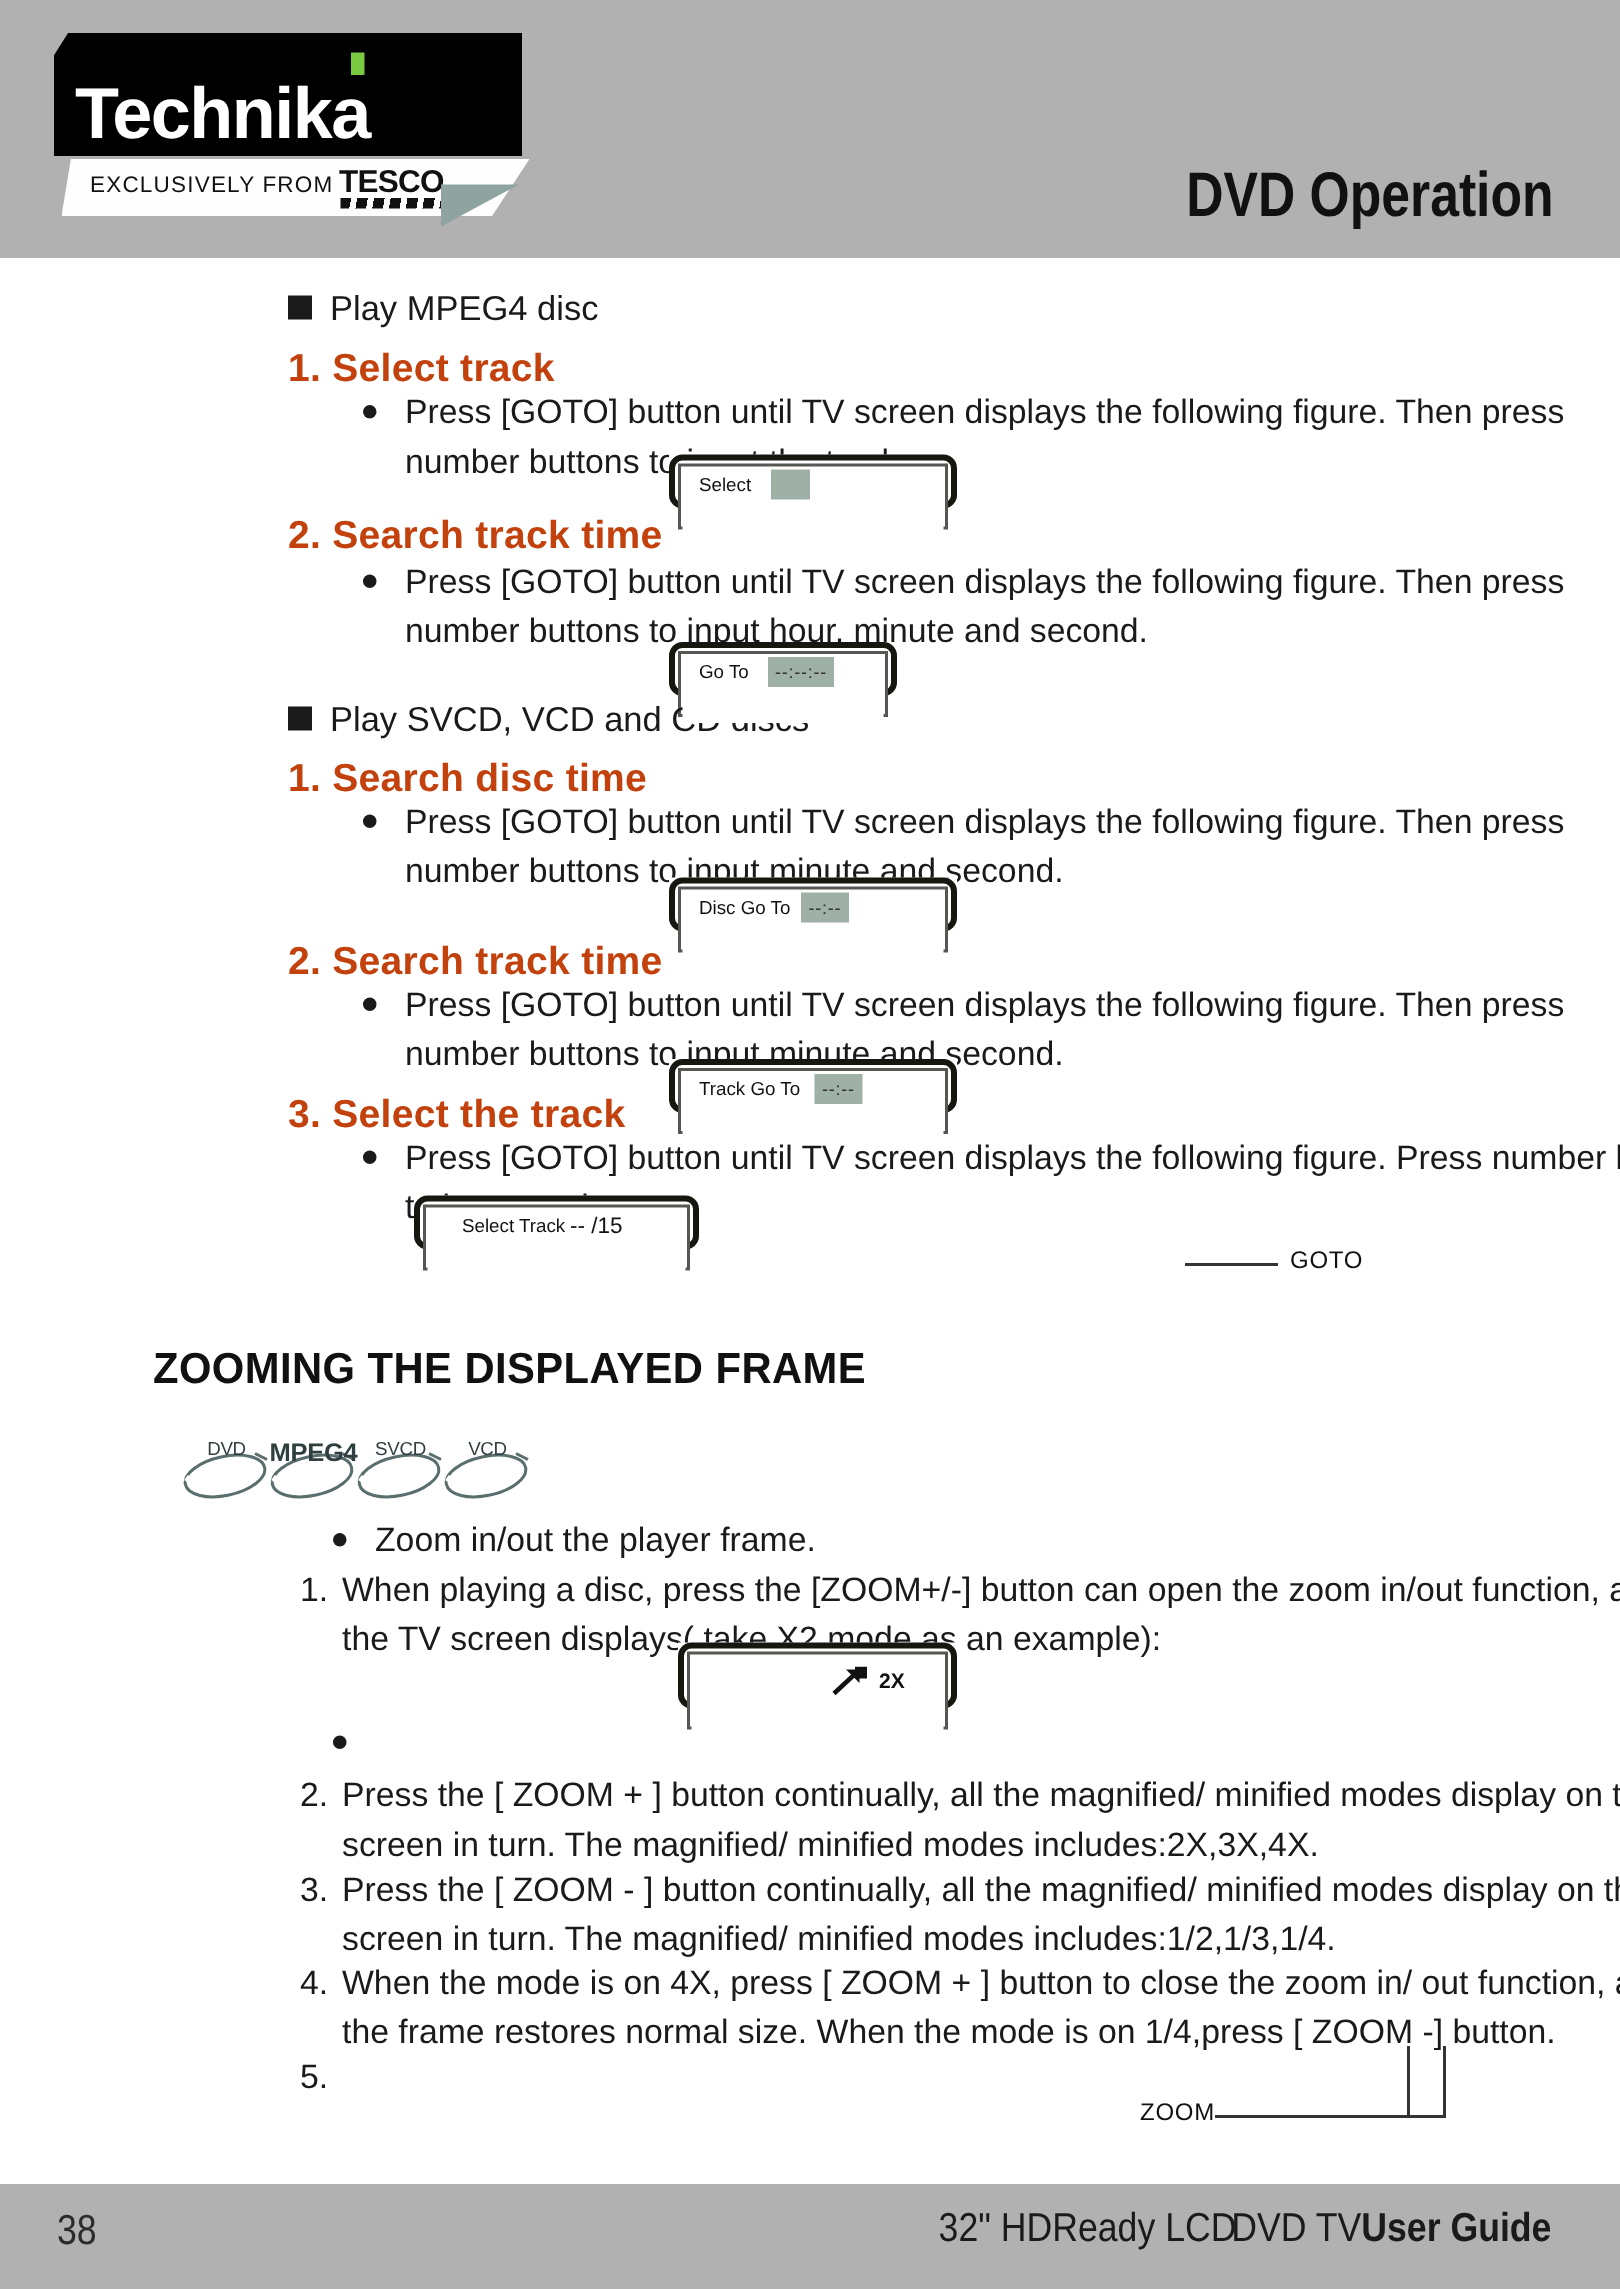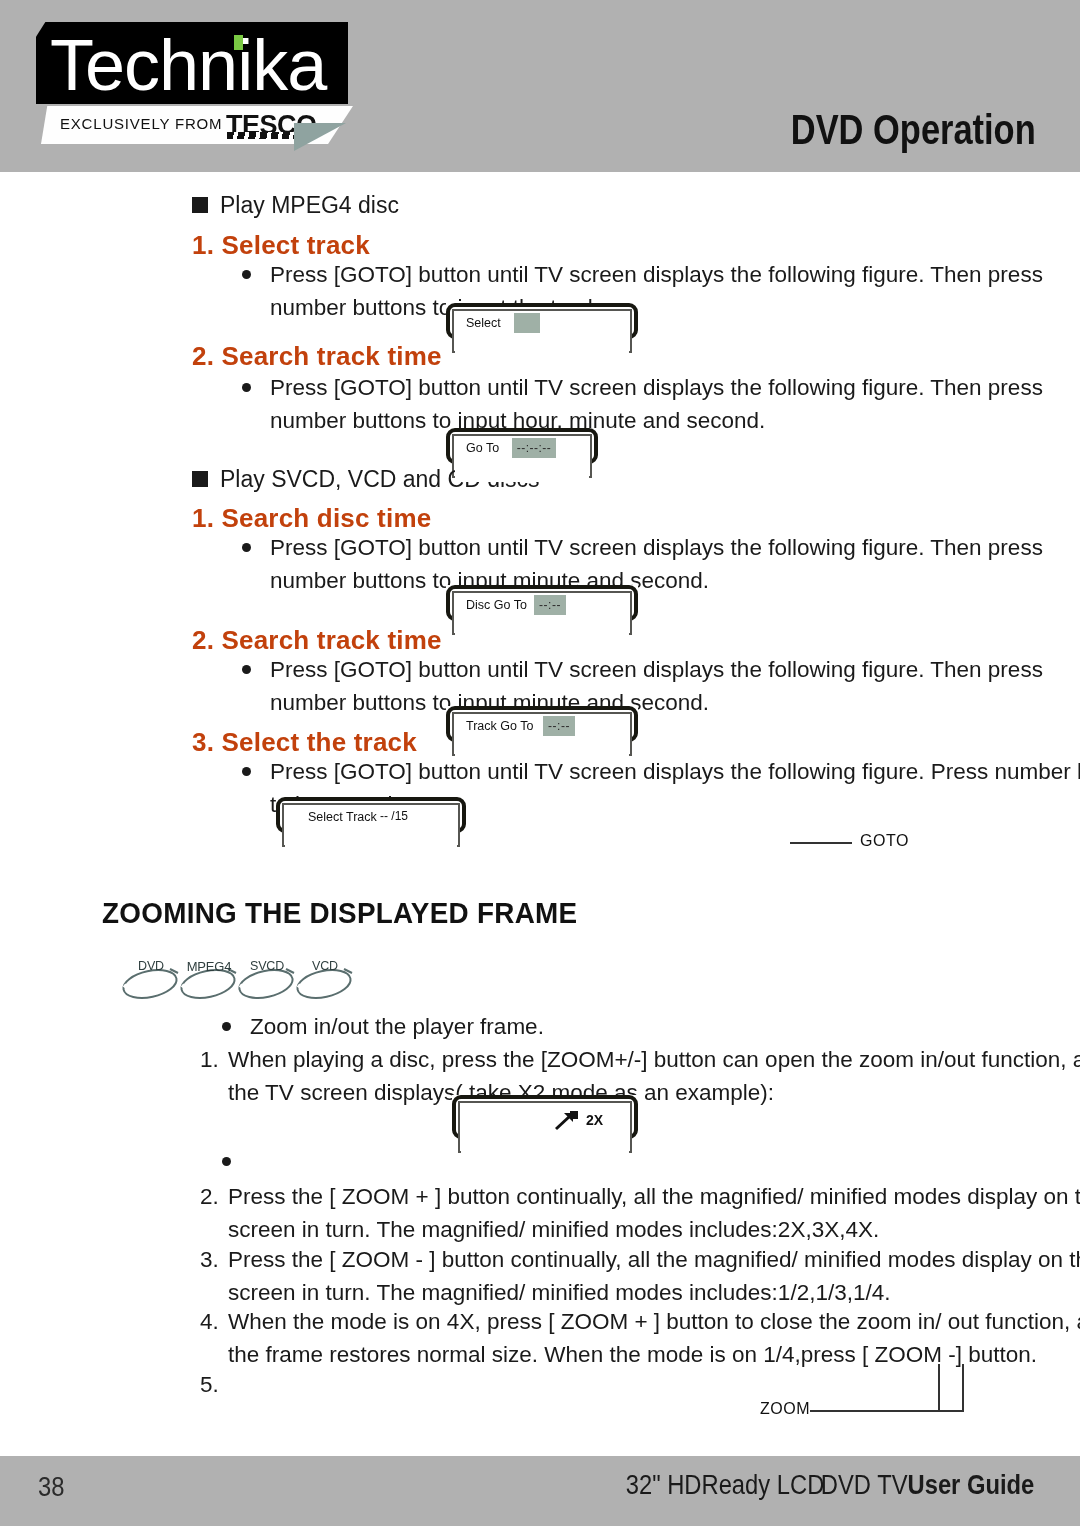--- a/index.html
+++ b/index.html
@@ -33,24 +33,24 @@
   .logo-black {
     position: absolute;
     left: 0; top: 0;
     width: 312px;
     height: 82px;
     background: #000000;
     clip-path: polygon(3% 0, 100% 0, 100% 100%, 0 100%, 0 18%);
   }
   .logo-word {
     position: absolute;
-    left: 14px; top: 4px;
+    left: 14px; top: 16px;
     font-family: "Liberation Sans", sans-serif;
-    font-size: 72px;
-    font-weight: 400;
+    font-size: 48px;
+    font-weight: 700;
     letter-spacing: -1px;
     color: #ffffff;
     line-height: 78px;
   }
   .logo-dot {
     position: absolute;
     left: 198px; top: 13px;
     width: 9px; height: 15px;
     background: #7ac943;
   }
@@ -66,21 +66,21 @@
     position: absolute;
     left: 24px; top: 93px;
     font-size: 15px;
     font-weight: normal;
     letter-spacing: 0.8px;
     color: #111;
   }
   .logo-tesco {
     position: absolute;
     left: 190px; top: 88px;
-    font-size: 27px;
+    font-size: 21px;
     font-weight: bold;
     letter-spacing: -0.5px;
     color: #111;
   }
   .logo-tesco-under {
     position: absolute;
     left: 191px; top: 110px;
     width: 70px; height: 7px;
     background: repeating-linear-gradient(100deg, #111 0 7px, #fff 7px 11px);
   }
@@ -180,21 +180,21 @@
     font-size: 12px;
     color: #2b2b2b;
     text-align: center;
     line-height: 20px;
     height: 20px;
     letter-spacing: 0.5px;
   }
   .osd-plain {
     position: absolute;
     top: 12px;
-    font-size: 12px;
+    font-size: 15px;
     color: #111;
     z-index: 3;
   }
   .osd-mask {
     position: absolute;
     left: 9px;
     bottom: -18px;
     right: 9px;
     height: 20px;
     background: #fff;
@@ -414,21 +414,21 @@
     <path d="M50 11 L58 15" fill="none" stroke="#5a6e6e" stroke-width="2"></path>
   </svg>
   <div class="disc-label">DVD</div>
 </div>
 <div class="disc" style="left:178px; top:958px;">
   <svg width="62" height="44" viewBox="0 0 62 44">
     <ellipse cx="30" cy="26" rx="27" ry="13" transform="rotate(-12 30 26)" fill="none" stroke="#5a6e6e" stroke-width="2"></ellipse>
     <path d="M4 27 L12 33" fill="none" stroke="#ffffff" stroke-width="4"></path>
     <path d="M50 11 L58 15" fill="none" stroke="#5a6e6e" stroke-width="2"></path>
   </svg>
-  <div class="disc-label" style="font-size:13px;">MPEG4</div>
+  <div class="disc-label" style="font-size:17px;font-weight:bold;">MPEG4</div>
 </div>
 <div class="disc" style="left:236px; top:958px;">
   <svg width="62" height="44" viewBox="0 0 62 44">
     <ellipse cx="30" cy="26" rx="27" ry="13" transform="rotate(-12 30 26)" fill="none" stroke="#5a6e6e" stroke-width="2"></ellipse>
     <path d="M4 27 L12 33" fill="none" stroke="#ffffff" stroke-width="4"></path>
     <path d="M50 11 L58 15" fill="none" stroke="#5a6e6e" stroke-width="2"></path>
   </svg>
   <div class="disc-label">SVCD</div>
 </div>
 <div class="disc" style="left:294px; top:958px;">

